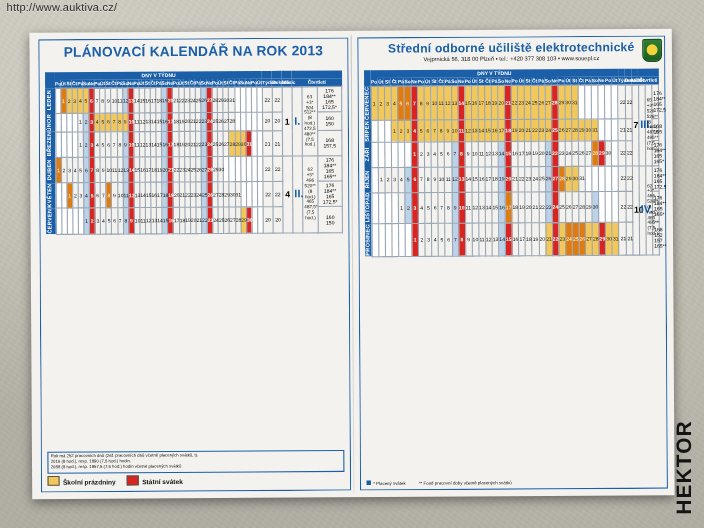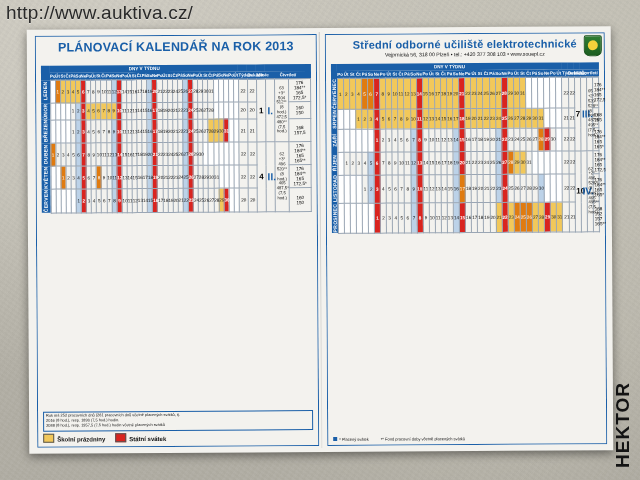--- a/index.html
+++ b/index.html
@@ -19,21 +19,21 @@
       radial-gradient(ellipse at 70% 70%, #c2bfb4 0%, rgba(194,191,180,0) 55%),
       linear-gradient(160deg,#c4c1b7 0%,#b5b2a8 45%,#a9a69c 100%);
   }
   .noise{
     position:absolute;inset:0;opacity:.25;
     background-image:
       repeating-linear-gradient(35deg, rgba(255,255,255,.06) 0 2px, rgba(0,0,0,.04) 2px 4px),
       repeating-linear-gradient(120deg, rgba(255,255,255,.05) 0 3px, rgba(0,0,0,.03) 3px 6px);
   }
   .watermark-url{
-    position:absolute;left:6px;top:2px;font-size:19px;color:#2a2a2a;
+    position:absolute;left:6px;top:2px;font-size:10px;color:#2a2a2a;
     text-shadow:0 1px 0 rgba(255,255,255,.45);
     letter-spacing:.2px;
   }
   .watermark-hektor{
     position:absolute;right:6px;bottom:12px;
     font-size:19px;font-weight:bold;color:#141414;
     writing-mode:vertical-rl;transform:rotate(180deg);
     letter-spacing:1px;
   }
 

